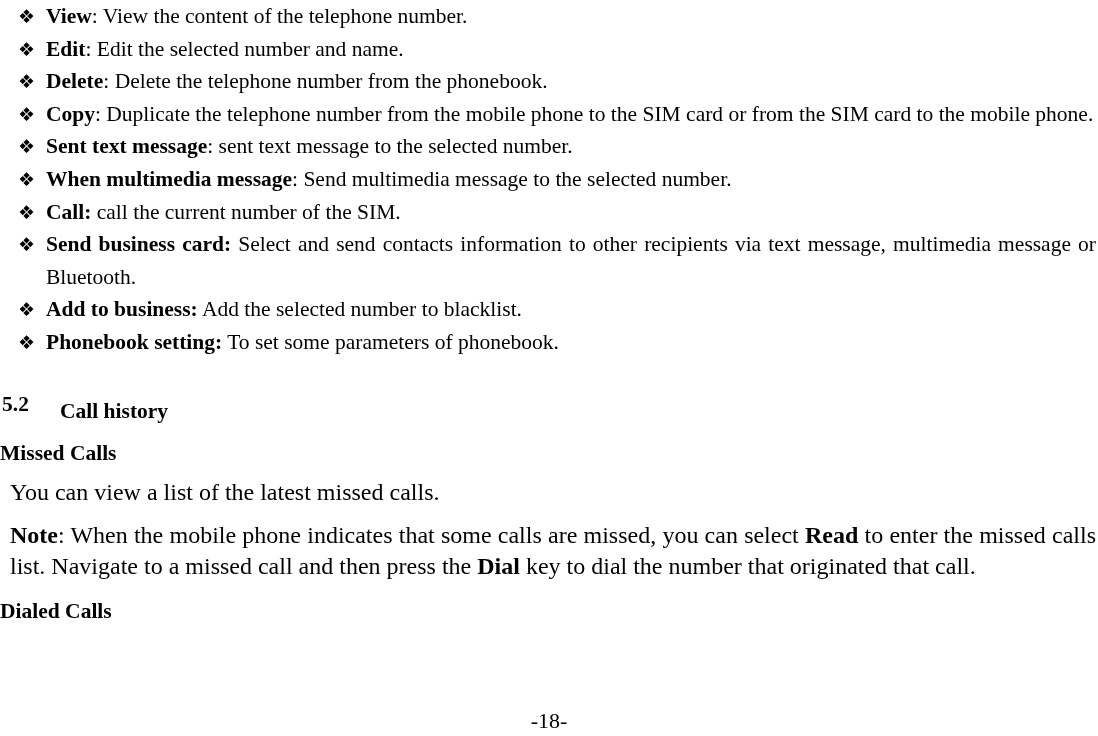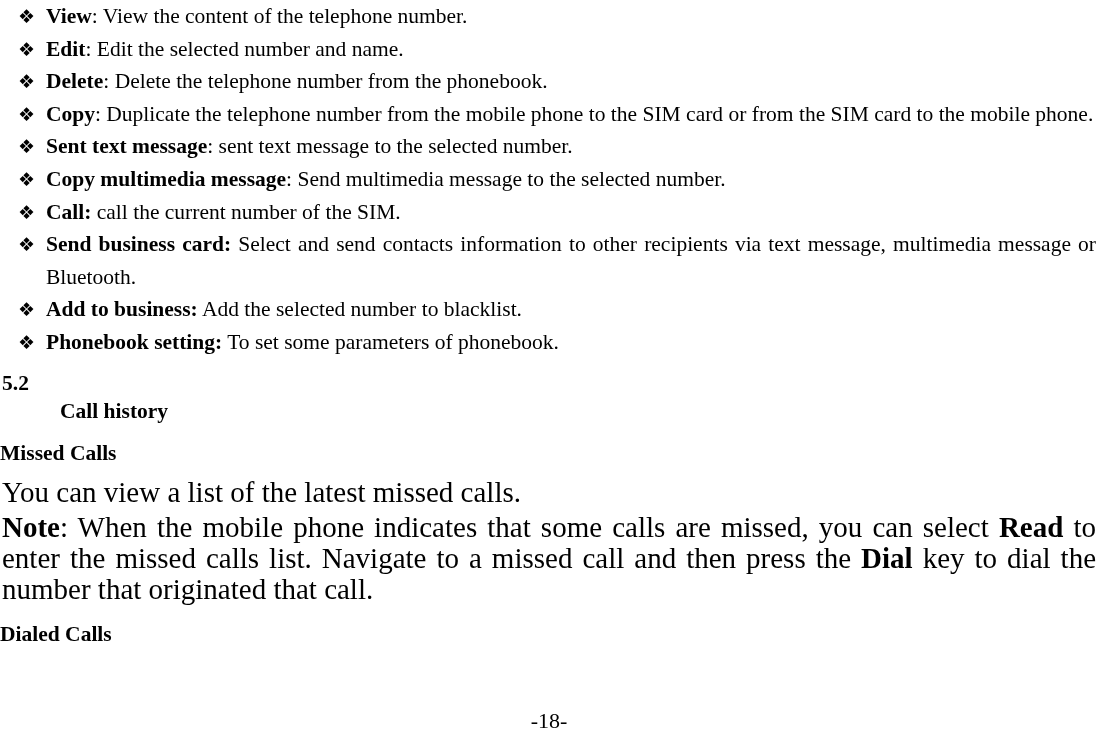--- a/index.html
+++ b/index.html
@@ -52,41 +52,42 @@
   }
   .section-heading {
     margin-top: 12px;
     padding-left: 2px;
     display: flex;
   }
   .section-heading .num {
     width: 58px;
     font-weight: bold;
     font-size: 21.5px;
+    margin-top: 21px;
   }
   .section-heading .title {
     font-weight: bold;
     font-size: 21.5px;
     margin-top: 28px;
   }
   .sub-heading {
     margin-top: 14px;
     font-weight: bold;
     font-size: 21.5px;
     line-height: 30px;
   }
   .para {
-    font-size: 29px;
+    font-size: 24px;
     line-height: 31px;
-    padding-left: 2px;
+    padding-left: 10px;
     padding-right: 2px;
     margin-top: 9px;
   }
   .para.tight {
-    margin-top: 4px;
+    margin-top: 12px;
   }
   .footer {
     position: absolute;
     bottom: 2px;
     left: 0;
     width: 100%;
     text-align: center;
     font-size: 22px;
   }
 </style>
@@ -117,21 +118,21 @@
       <span class="b">Copy</span><span>: </span><span>Duplicate the telephone number from the mobile phone to the SIM card or from the SIM card to the mobile phone.</span>
     </li>
 
     <li class="bullet-item">
       <span class="glyph">❖</span>
       <span class="b">Sent text message</span><span>: </span><span>sent text message to the selected number.</span>
     </li>
 
     <li class="bullet-item">
       <span class="glyph">❖</span>
-      <span class="b">Copy multimedia message</span><span>: </span><span>Send multimedia message to the selected number.</span>
+      <span class="b">When multimedia message</span><span>: </span><span>Send multimedia message to the selected number.</span>
     </li>
 
     <li class="bullet-item">
       <span class="glyph">❖</span>
       <span class="b">Call:</span><span> </span><span>call the current number of the SIM.</span>
     </li>
 
     <li class="bullet-item justify">
       <span class="glyph">❖</span>
       <span class="b">Send business card:</span><span> </span><span>Select and send contacts information to other recipients via text message, multimedia message or Bluetooth.</span>

